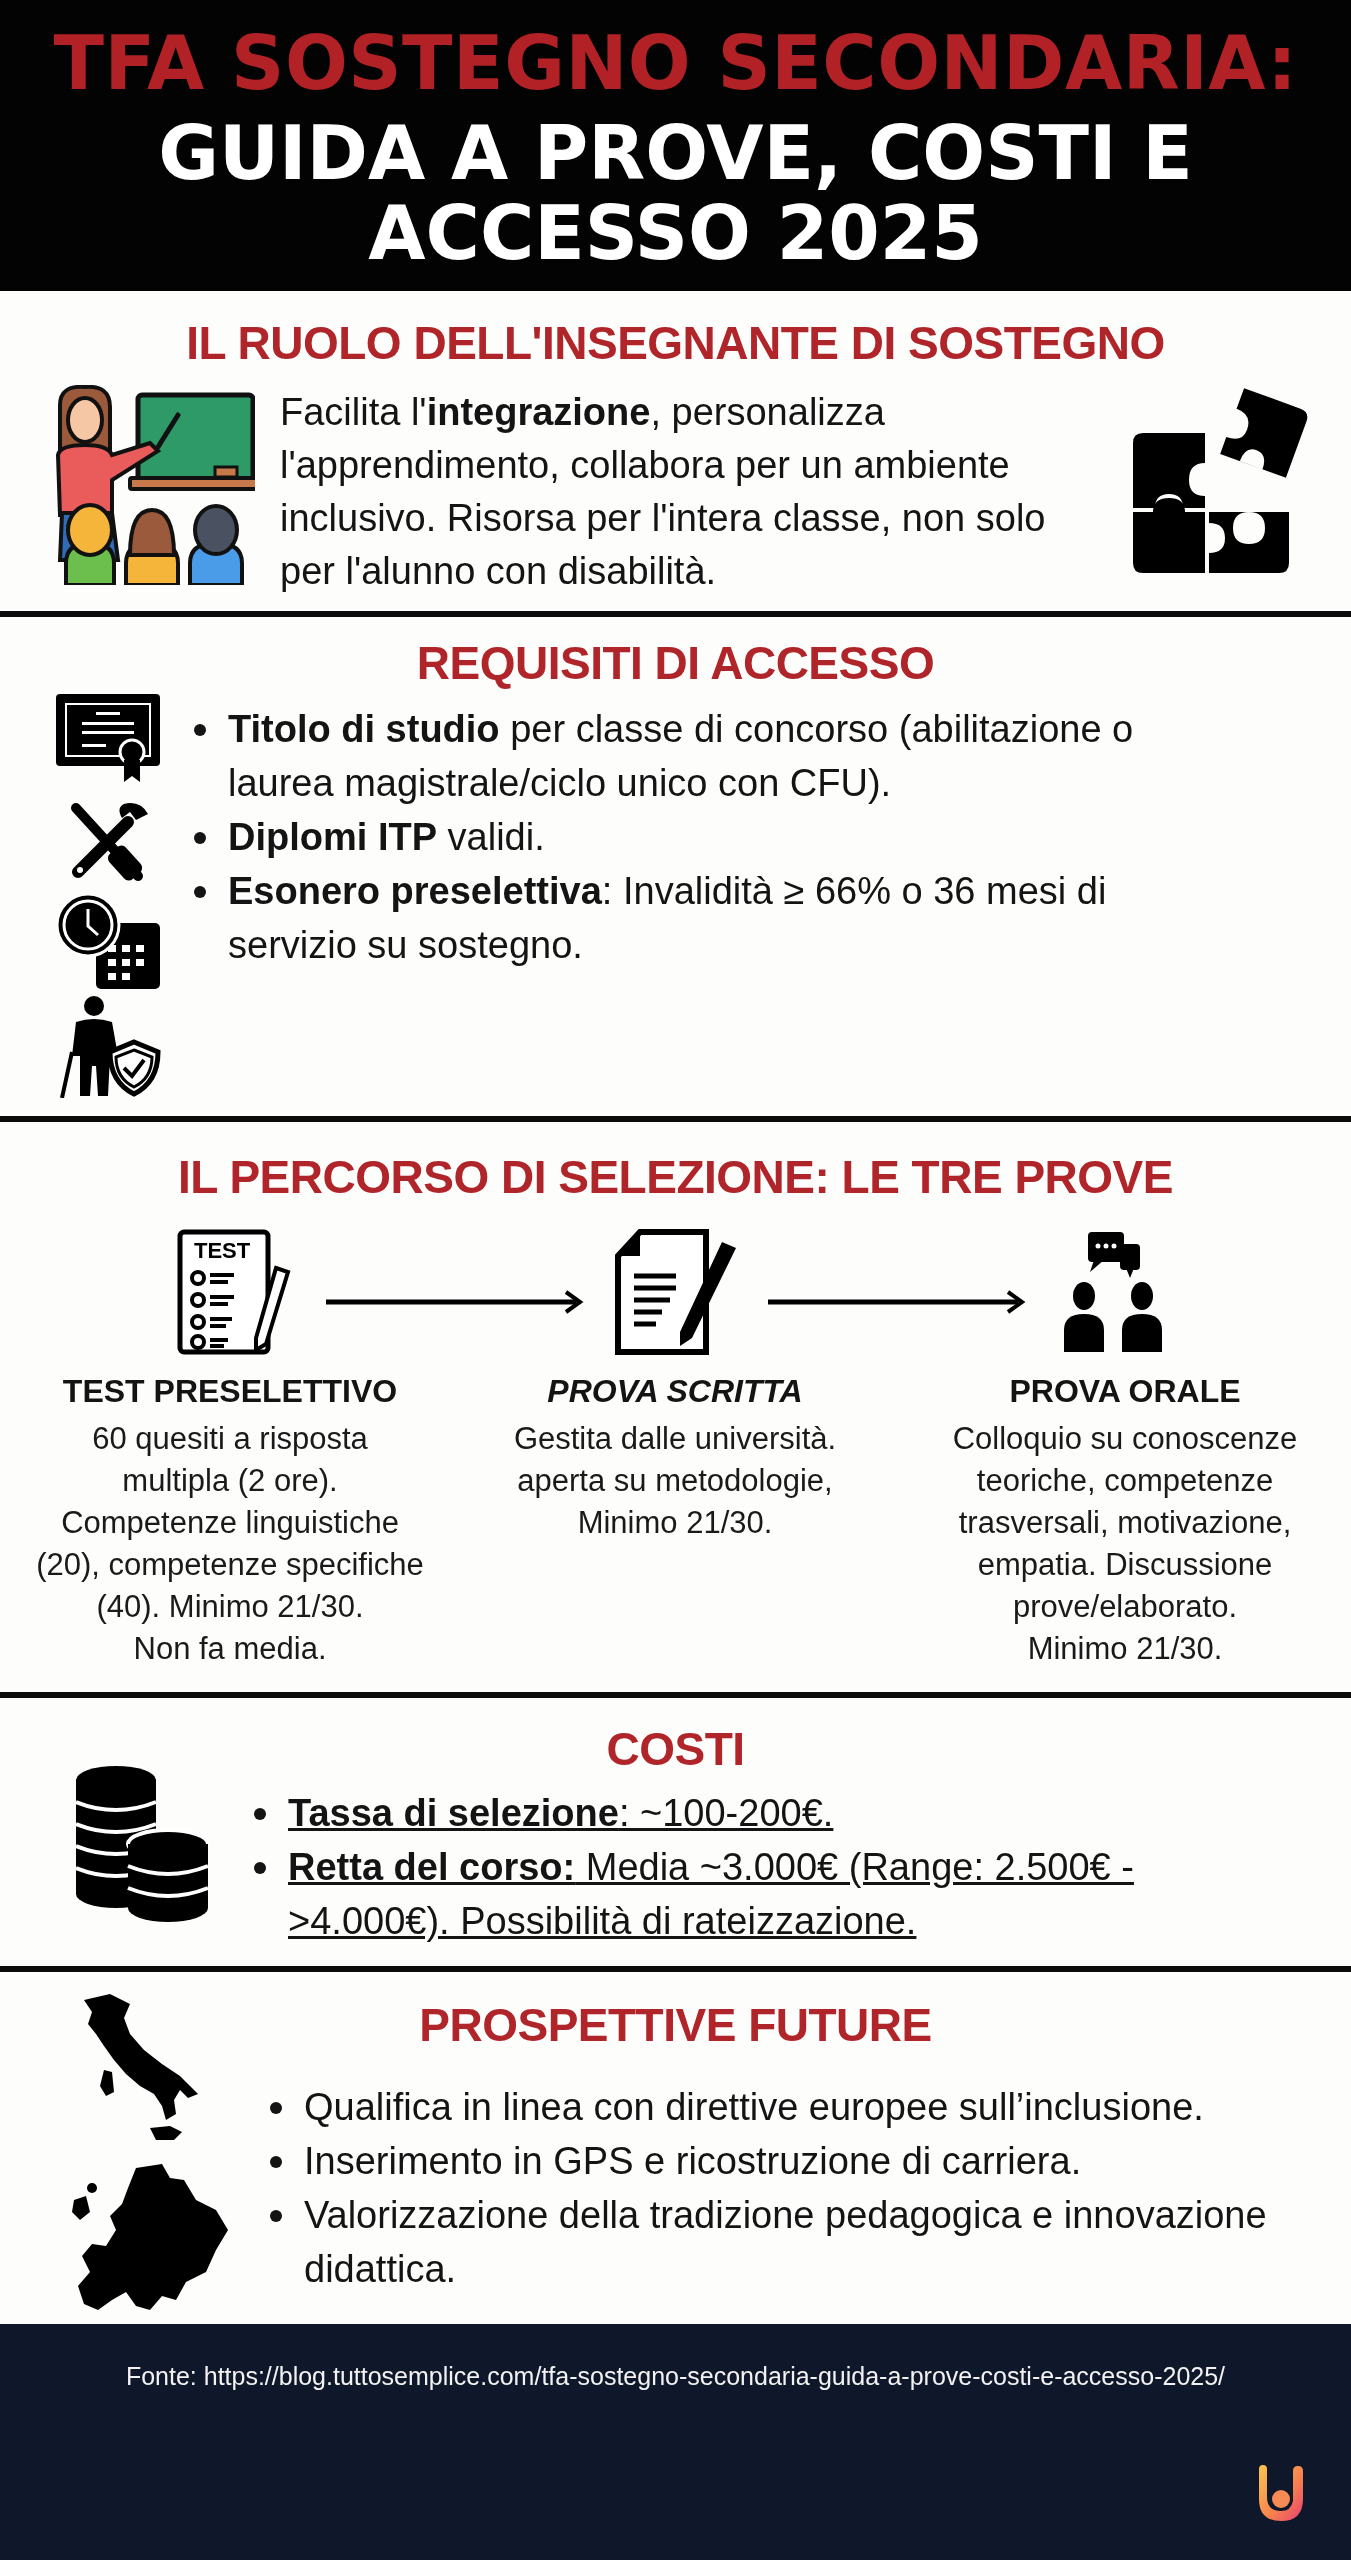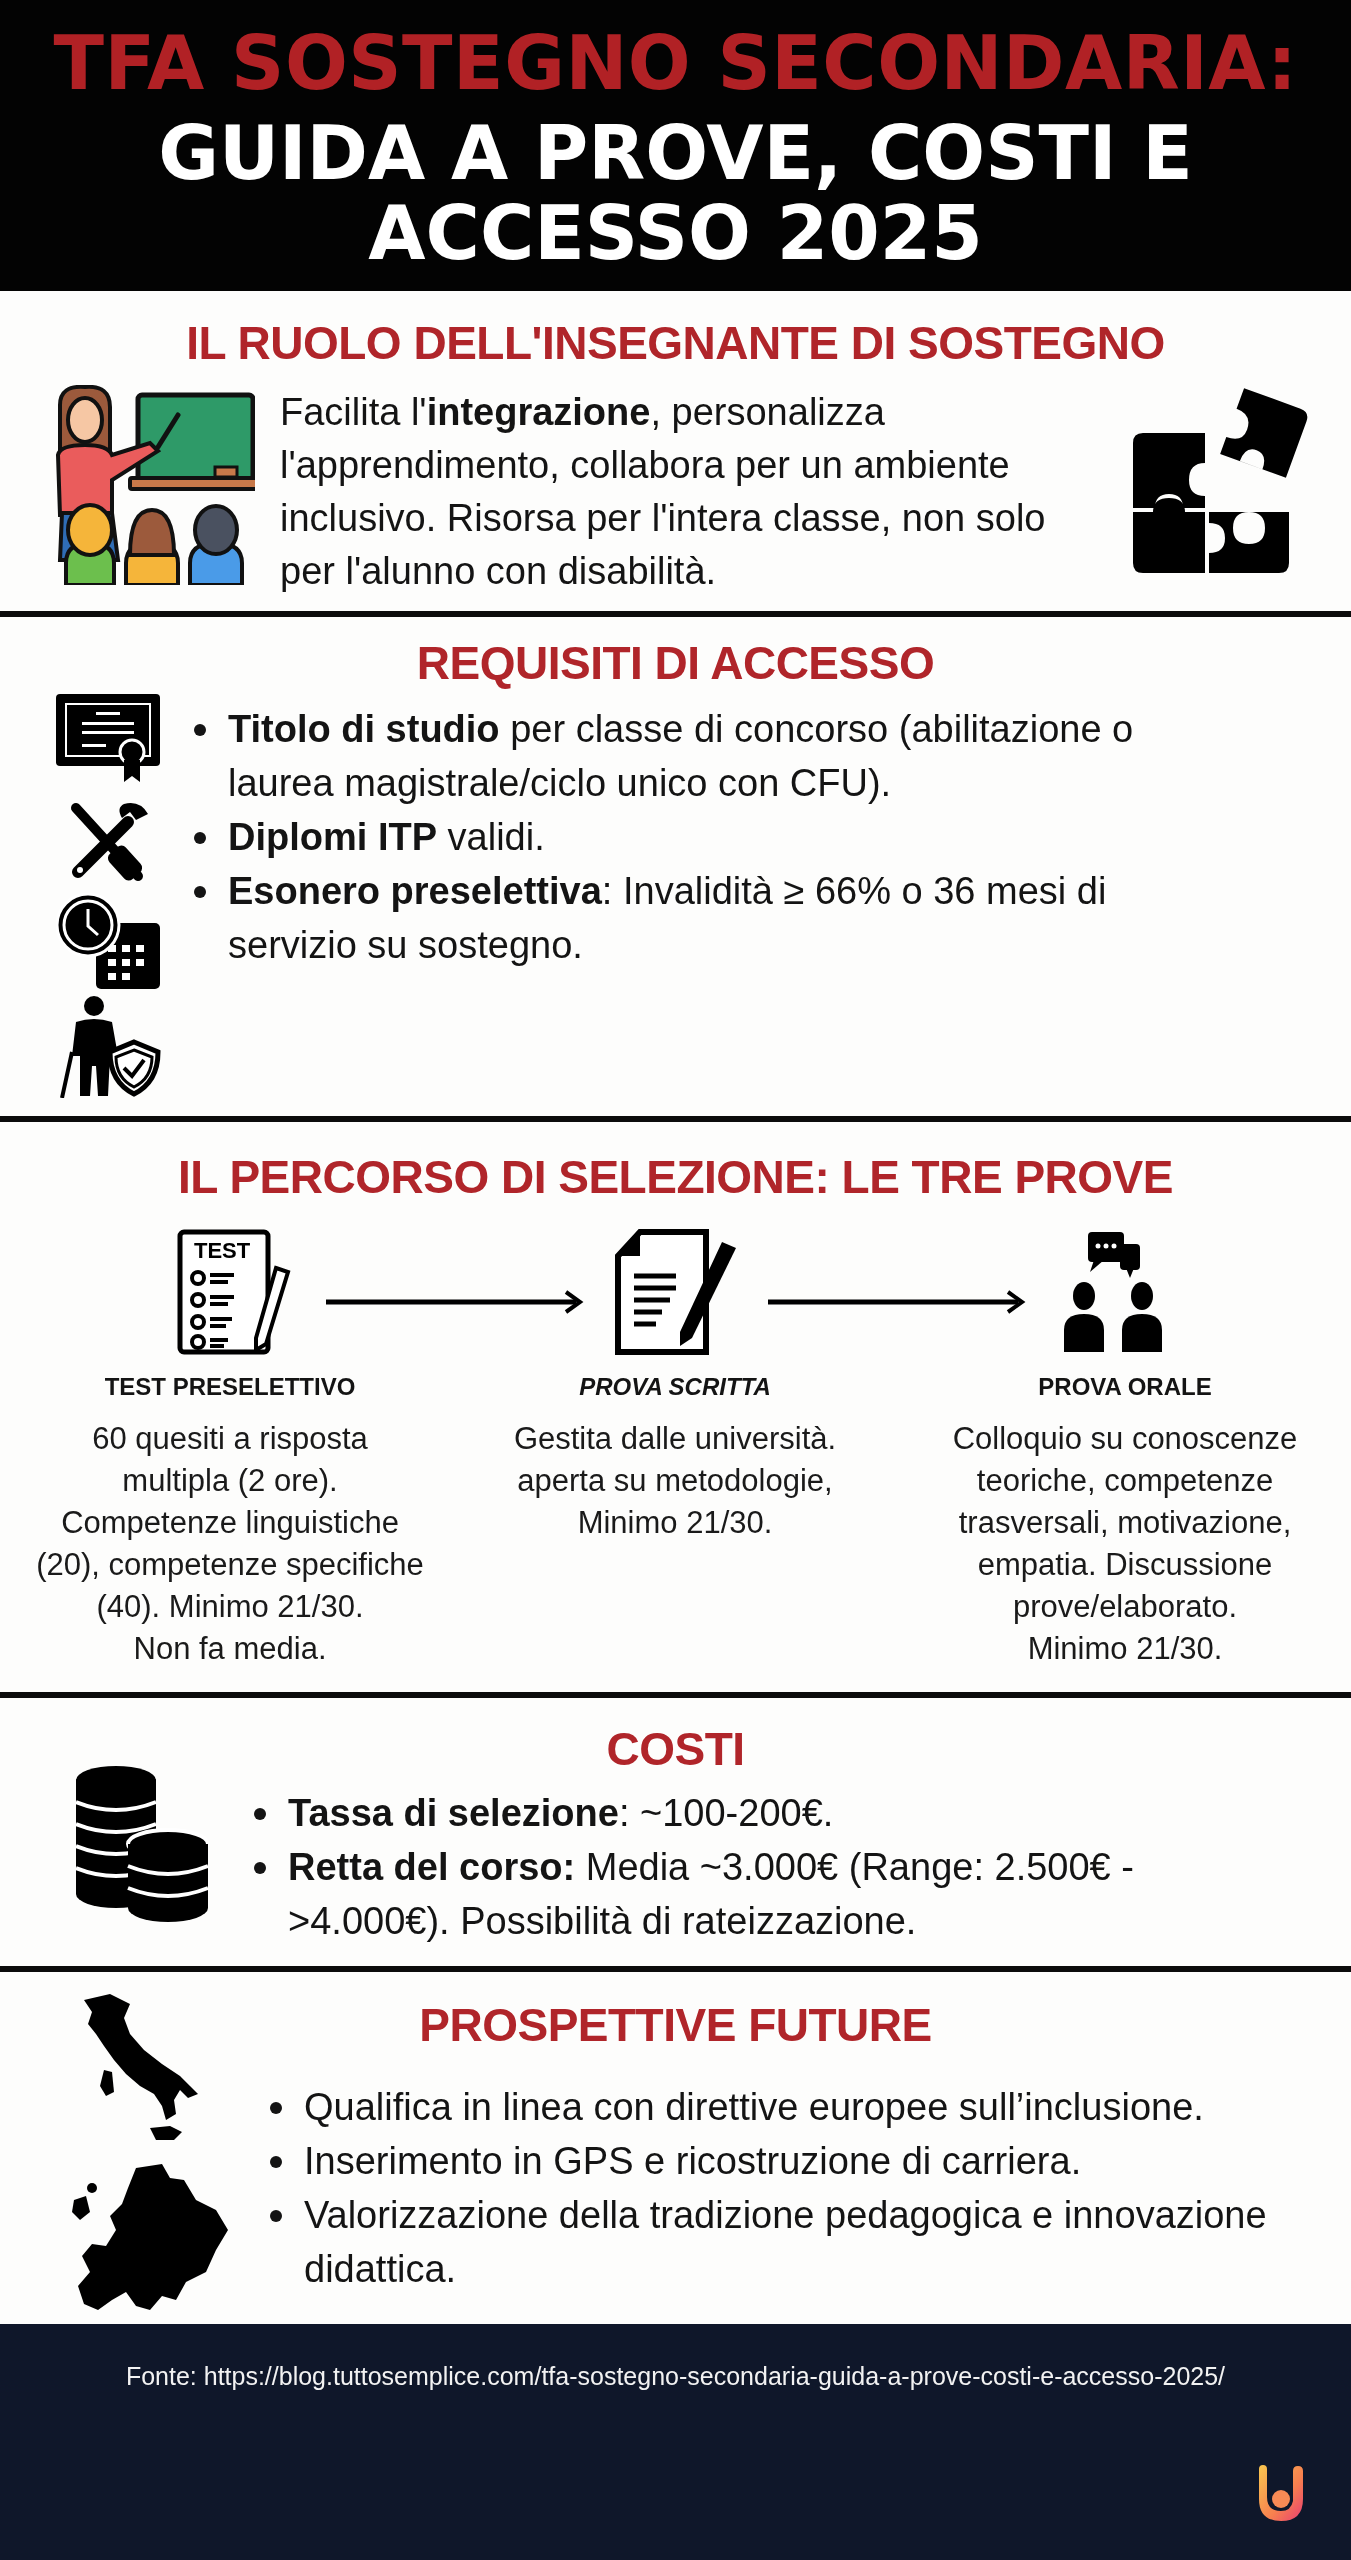--- a/index.html
+++ b/index.html
@@ -38,21 +38,21 @@
   .bullets { list-style: none; margin: 0; padding: 0; }
   .bullets li { position: relative; padding-left: 40px; font-size: 38px; line-height: 54px; }
   .bullets li::before {
     content: ""; position: absolute; left: 6px; top: 22px;
     width: 12px; height: 12px; border-radius: 50%; background: #141414;
   }
   b { font-weight: 700; }
 
   .abs { position: absolute; }
 
-  .step-title { position: absolute; text-align: center; font-weight: 700; font-size: 24px; color: #141414; }
+  .step-title { position: absolute; text-align: center; font-weight: 700; font-size: 32px; color: #141414; }
   .step-desc { position: absolute; text-align: center; font-size: 31px; line-height: 42px; color: #1a1a1a; }
 
   .footer {
     position: absolute; left: 0; top: 2324px; width: 1351px; height: 236px; background: #0f172a;
   }
   .footer .src {
     position: absolute; left: 0; top: 38px; width: 100%; text-align: center;
     color: #f2f2f2; font-size: 25px;
   }
 </style>
@@ -292,21 +292,21 @@
         <rect x="52" y="78" width="80" height="64"></rect>
         <ellipse cx="92" cy="142" rx="40" ry="14"></ellipse>
       </g>
       <g stroke="#fff" stroke-width="4" fill="none">
         <path d="M52 100 Q92 116 132 100"></path>
           <path d="M52 122 Q92 138 132 122"></path>
       </g>
     </svg>
   </div>
 
-  <ul class="bullets abs" style="left:248px; top:1786px; width:1000px;">
+  <ul class="bullets abs" style="left:248px; top:1786px; width:1000px;text-decoration:underline;">
     <li><b>Tassa di selezione</b><span>: ~100-200€.</span></li>
     <li><b>Retta del corso:</b><span> Media ~3.000€ (Range: 2.500€ - &gt;4.000€). Possibilità di rateizzazione.</span></li>
   </ul>
 </section>
 
 <div class="divider" style="top:1966px;"></div>
 
 <section>
   <div class="sec-title" style="top:1998px;">PROSPETTIVE FUTURE</div>
 

